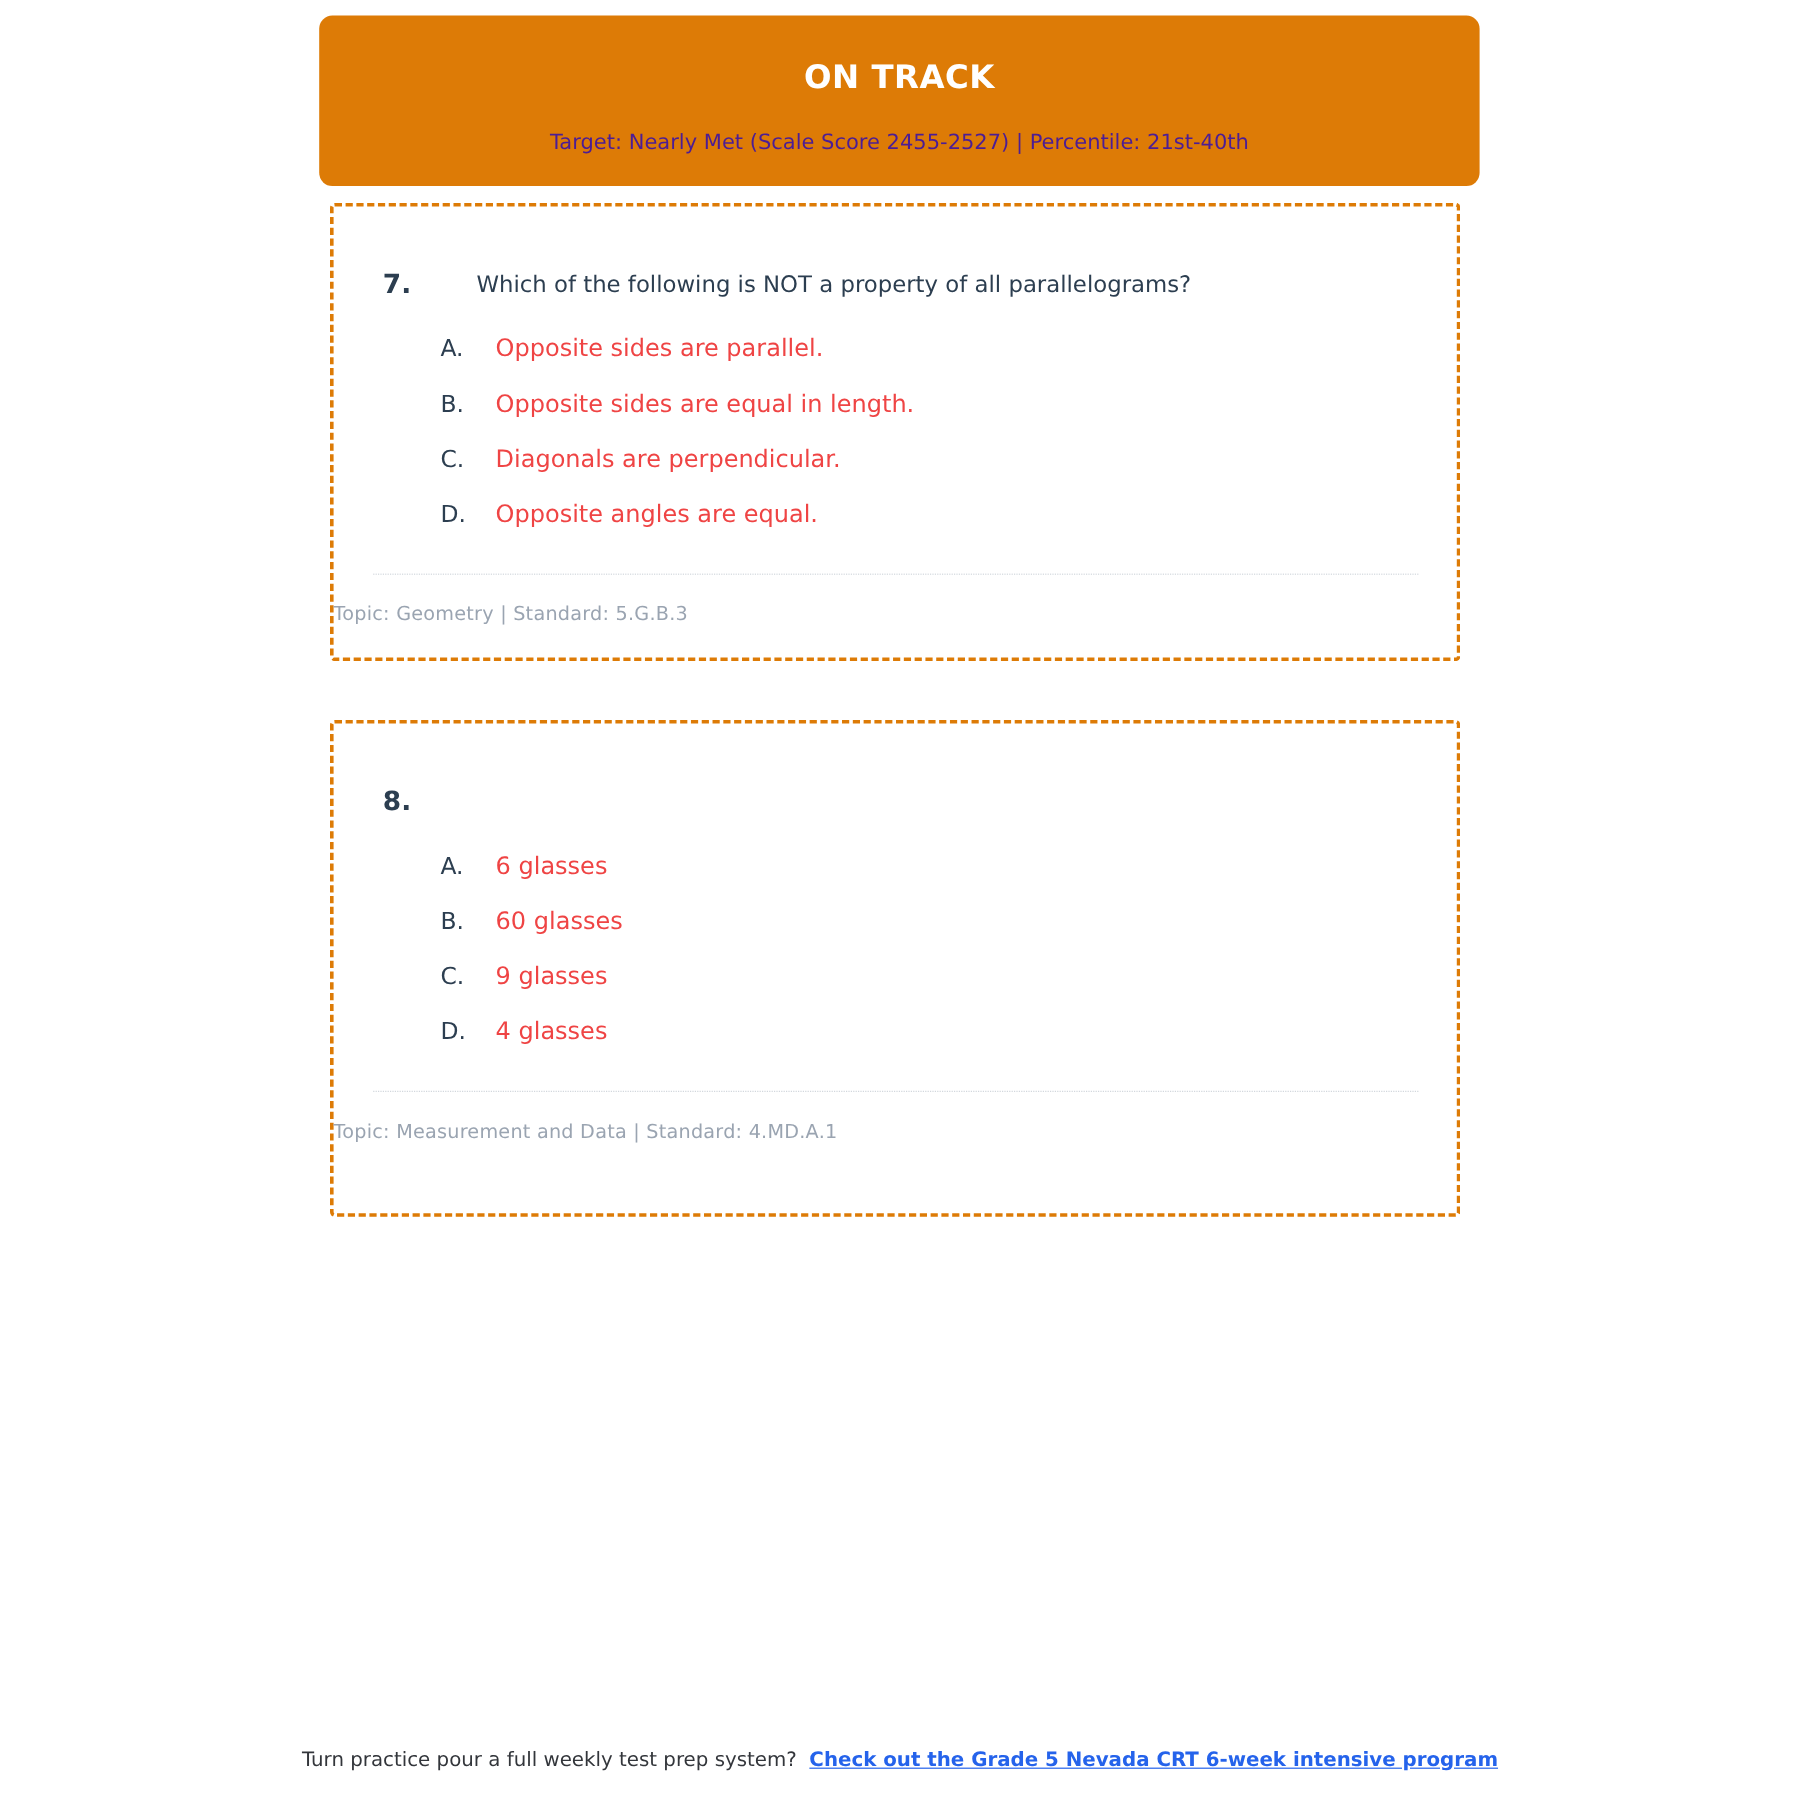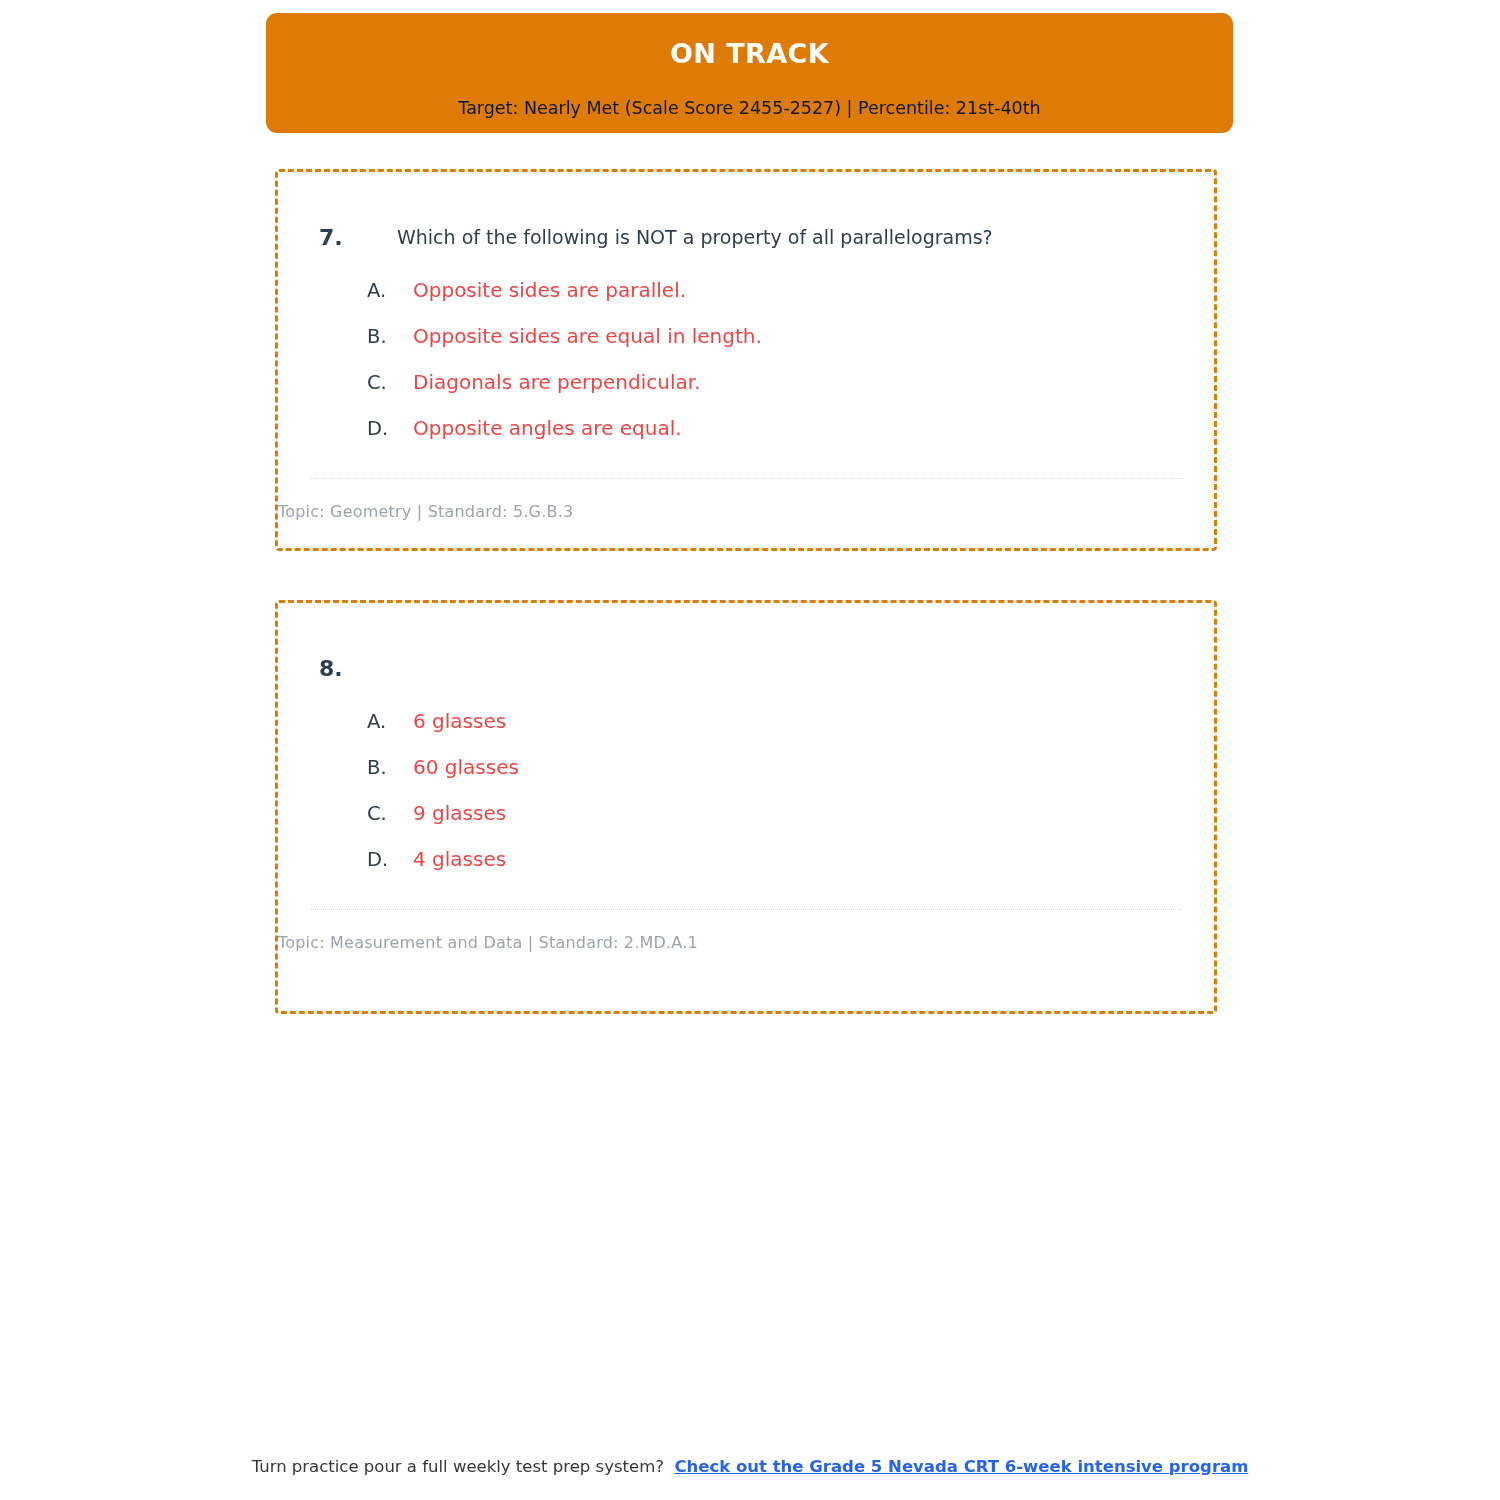--- a/index.html
+++ b/index.html
@@ -17,41 +17,41 @@
     height: 1500px;
     overflow: hidden;
   }
 
   
   .status-banner {
     position: absolute;
     left: 266px;
     top: 13px;
     width: 967px;
-    height: 120px;
+    height: 142px;
     background: #dd7b06;
     border-radius: 11px;
     display: flex;
     flex-direction: column;
     align-items: center;
     justify-content: center;
     padding-top: 12px;
     gap: 28px;
   }
 
   .status-title {
     color: #ffffff;
     font-size: 27px;
     font-weight: bold;
     letter-spacing: 0.4px;
     line-height: 1.1;
   }
 
   .status-sub {
-    color: #0f172a;
+    color: #4c1d95;
     font-size: 17.5px;
     font-weight: normal;
     margin-top: 1px;
     line-height: 1.2;
     white-space: nowrap;
   }
 
   
   .question-card {
     position: absolute;
@@ -207,21 +207,21 @@
         <span class="option-letter">C.</span>
         <span class="option-text">9 glasses</span>
       </li>
       <li class="option-item">
         <span class="option-letter">D.</span>
         <span class="option-text">4 glasses</span>
       </li>
     </ul>
 
     <div class="meta-divider"></div>
-    <div class="q-meta">Topic: Measurement and Data  |  Standard: 2.MD.A.1</div>
+    <div class="q-meta">Topic: Measurement and Data  |  Standard: 4.MD.A.1</div>
   </div>
 
   <div class="footer">
     <span>Turn practice pour a full weekly test prep system?</span>
     <span>&nbsp;</span><a class="footer-link">Check out the Grade 5 Nevada CRT 6-week intensive program</a>
   </div>
 
 </div>
 
 </body></html>

